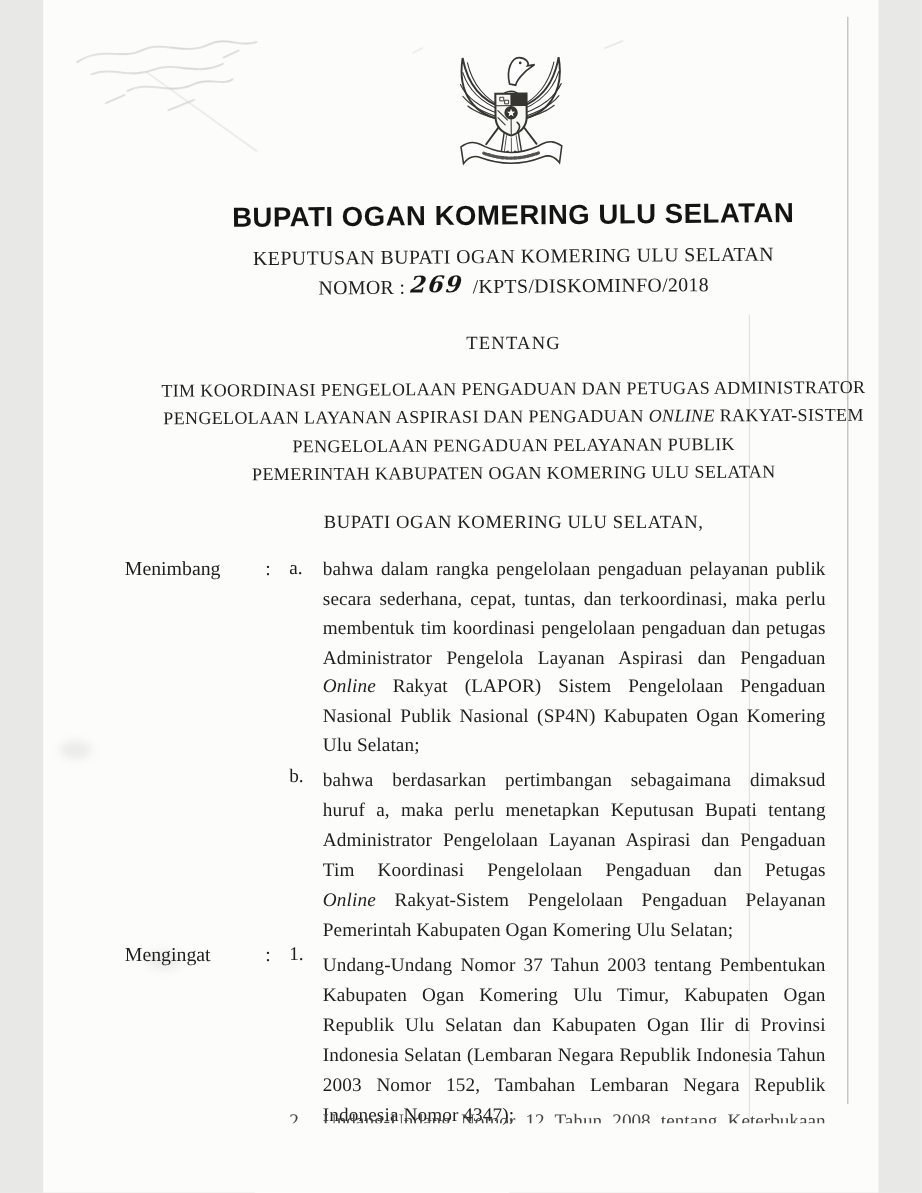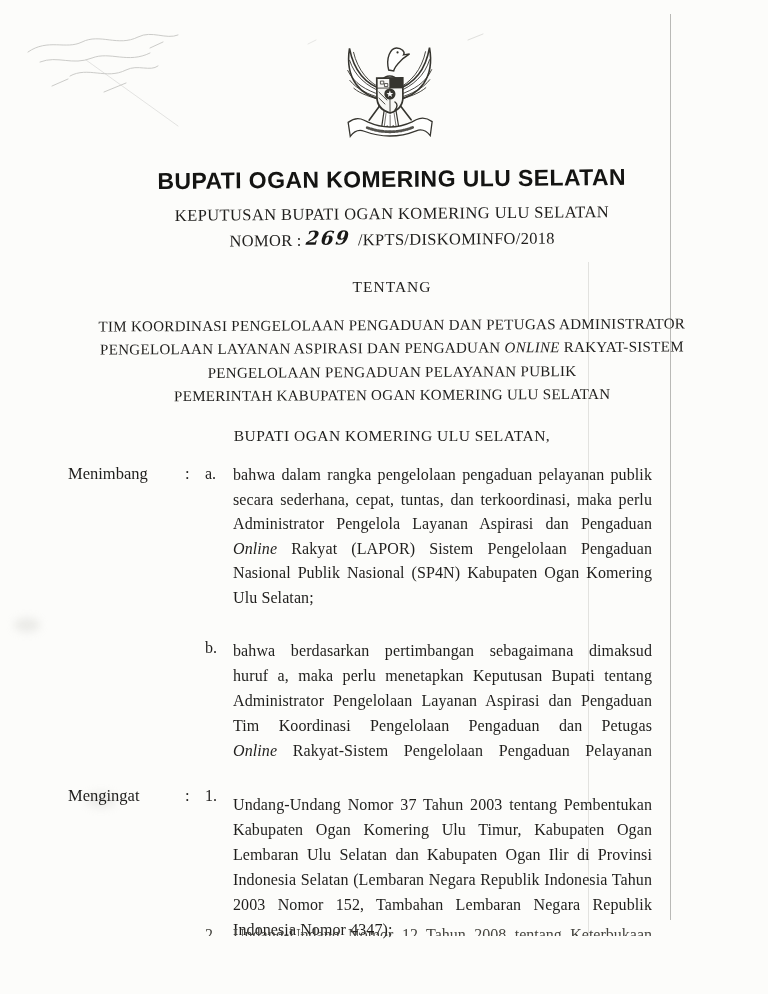--- a/index.html
+++ b/index.html
@@ -1,17 +1,17 @@
 <!DOCTYPE html>
 <html><head>
 <meta charset="utf-8">
 <style>
   html,body { margin:0; padding:0; background:#e8e8e6; }
   .page {
-    position:relative; width:768px; height:994px; margin:0 auto;
+    position:relative; width:696px; height:994px; margin:0 auto;
     background:#fcfcfa; overflow:hidden;
     font-family:"Liberation Serif", serif; color:#1f1e1c;
   }
   .abs { position:absolute; }
   .center { position:absolute; left:12px; width:760px; text-align:center; }
 
   .doc-title {
     top:166px; font-family:"Liberation Sans", sans-serif;
     font-weight:bold; font-size:23px; letter-spacing:0.4px; color:#141412;
   }
@@ -143,49 +143,51 @@
 
   <div class="center salutation">BUPATI OGAN KOMERING ULU SELATAN,</div>
 
   <div class="abs side-label" style="left:68px;top:464px;">Menimbang</div>
   <div class="abs side-label" style="left:185px;top:464px;">:</div>
 
   <div class="abs marker" style="left:205px;top:465px;">a.</div>
   <div class="para lh-a" style="top:463px;">
     <div class="ln">bahwa dalam rangka pengelolaan pengaduan pelayanan publik</div>
     <div class="ln">secara sederhana, cepat, tuntas, dan terkoordinasi, maka perlu</div>
+    <div class="ln">membentuk tim koordinasi pengelolaan pengaduan dan petugas</div>
     <div class="ln">Administrator Pengelola Layanan Aspirasi dan Pengaduan</div>
     <div class="ln">
       <span class="it">Online</span>
       <span>Rakyat (LAPOR) Sistem Pengelolaan Pengaduan</span>
     </div>
     <div class="ln">Nasional Publik Nasional (SP4N) Kabupaten Ogan Komering</div>
     <div class="ln last">Ulu Selatan;</div>
   </div>
 
   <div class="abs marker" style="left:205px;top:639px;">b.</div>
   <div class="para lh-b" style="top:638px;">
     <div class="ln">bahwa berdasarkan pertimbangan sebagaimana dimaksud</div>
     <div class="ln">huruf a, maka perlu menetapkan Keputusan Bupati tentang</div>
     <div class="ln">Administrator Pengelolaan Layanan Aspirasi dan Pengaduan</div>
     <div class="ln">Tim Koordinasi Pengelolaan Pengaduan dan Petugas</div>
     <div class="ln">
       <span class="it">Online</span>
       <span>Rakyat-Sistem Pengelolaan Pengaduan Pelayanan Publik</span>
     </div>
+    <div class="ln last">Pemerintah Kabupaten Ogan Komering Ulu Selatan;</div>
   </div>
 
   <div class="abs side-label" style="left:68px;top:786px;font-family:Liberation Serif, serif;">Mengingat</div>
   <div class="abs side-label" style="left:185px;top:786px;">:</div>
 
   <div class="abs marker" style="left:205px;top:787px;">1.</div>
   <div class="para lh-b" style="top:792px;">
     <div class="ln">Undang-Undang Nomor 37 Tahun 2003 tentang Pembentukan</div>
     <div class="ln">Kabupaten Ogan Komering Ulu Timur, Kabupaten Ogan</div>
-    <div class="ln">Lembaran Ulu Selatan dan Kabupaten Ogan Ilir di Provinsi</div>
+    <div class="ln">Republik Ulu Selatan dan Kabupaten Ogan Ilir di Provinsi</div>
     <div class="ln">Indonesia Selatan (Lembaran Negara Republik Indonesia Tahun</div>
     <div class="ln">2003 Nomor 152, Tambahan Lembaran Negara Republik</div>
     <div class="ln last">Indonesia Nomor 4347);</div>
   </div>
 
   <div class="partial-wrap" style="left:205px;top:927px;width:20px;height:9px;">
     <div class="ln" style="text-align:left;text-align-last:left;">2.</div>
   </div>
   <div class="partial-wrap" style="left:233px;top:927px;width:419px;height:9px;">
     <div class="ln">Undang-Undang Nomor 12 Tahun 2008 tentang Keterbukaan</div>

